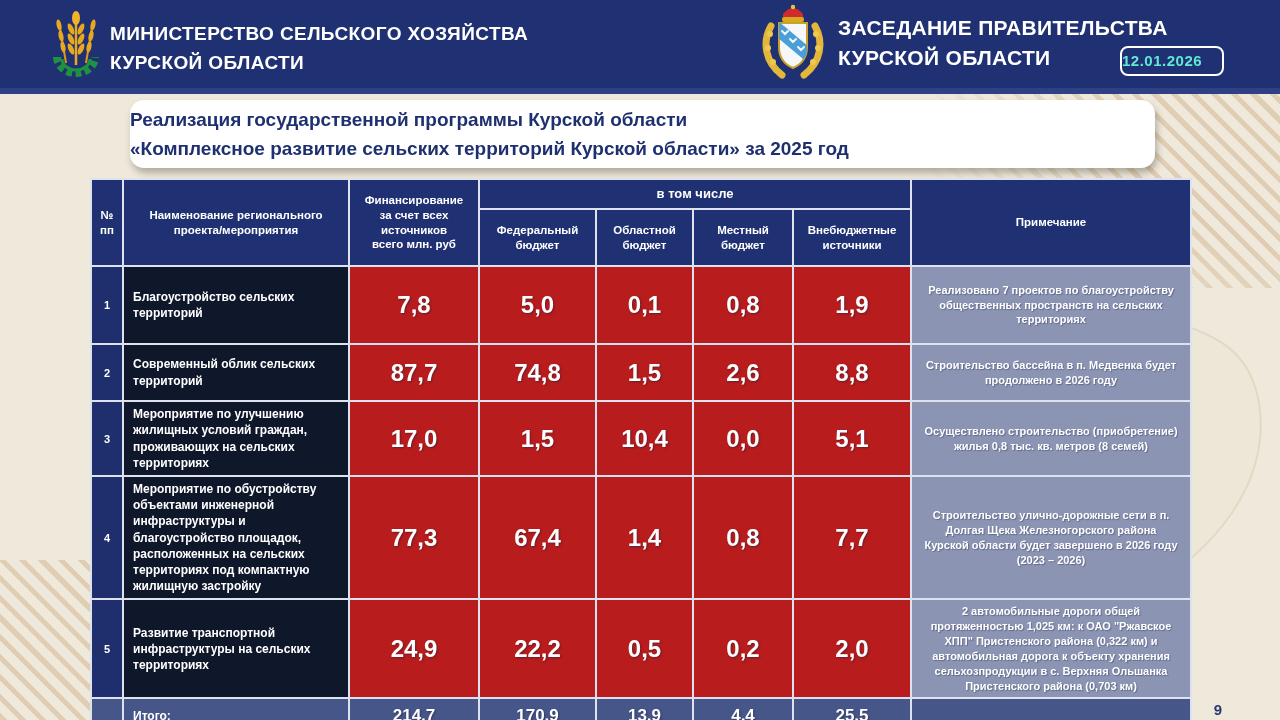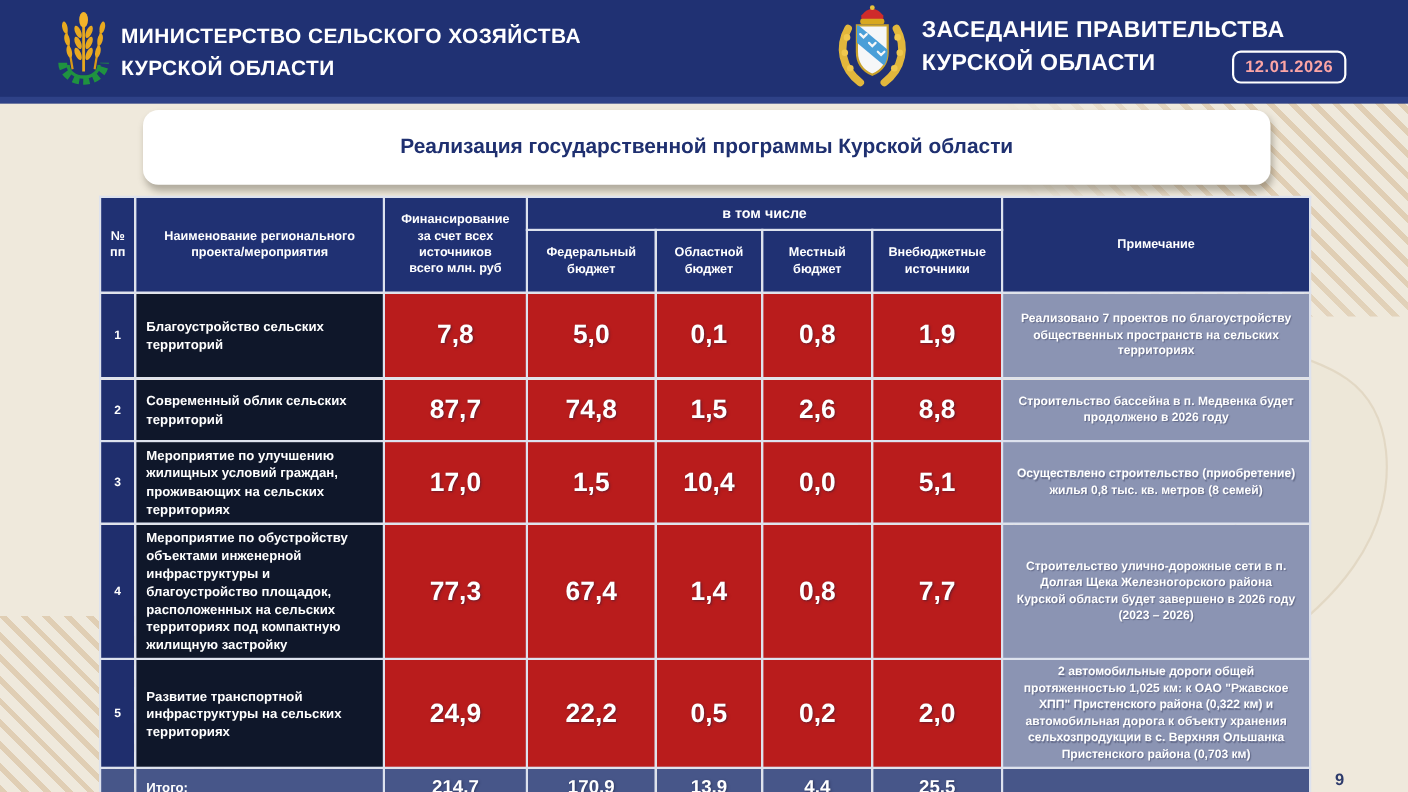--- a/index.html
+++ b/index.html
@@ -34,28 +34,28 @@
     position:absolute;left:110px;top:19px;color:#fff;font-weight:bold;
     font-size:19px;line-height:1.55;letter-spacing:.4px;
   }
   .arms-logo{position:absolute;left:760px;top:4px;}
   .meeting-text{
     position:absolute;left:838px;top:13px;color:#fff;font-weight:bold;
     font-size:21px;line-height:1.45;letter-spacing:.3px;
   }
   .date-box{
     position:absolute;right:56px;top:46px;width:100px;height:26px;
-    border:2px solid #fff;border-radius:8px;color:#fca5a5;font-weight:bold;
-    font-size:15px;line-height:26px;text-align:center;letter-spacing:.5px;
+    border:2px solid #fff;border-radius:8px;color:#5eead4;font-weight:bold;
+    font-size:15px;line-height:26px;letter-spacing:.5px;
   }
   
   .title-box{
     position:absolute;z-index:2;left:130px;top:100px;width:1025px;height:68px;
     background:#fff;border-radius:14px;box-shadow:2px 5px 7px rgba(60,55,40,.35);
-    display:flex;flex-direction:column;justify-content:center;align-items:center;
+    display:flex;flex-direction:column;justify-content:center;align-items:flex-start;
     color:#1f3070;font-weight:bold;font-size:19px;line-height:1.55;text-align:center;
   }
   
   .data-table{
     position:absolute;z-index:2;left:90px;top:178px;width:1100px;
     border-collapse:collapse;table-layout:fixed;
   }
   .data-table th,.data-table td{border:2px solid #dde2ee;overflow:hidden;}
   .data-table th{
     background:#203173;color:#fff;font-weight:bold;font-size:11.5px;
@@ -167,20 +167,21 @@
     <div class="meeting-text">
       <div>ЗАСЕДАНИЕ ПРАВИТЕЛЬСТВА</div>
       <div>КУРСКОЙ ОБЛАСТИ</div>
     </div>
 
     <div class="date-box">12.01.2026</div>
   </header>
 
   <div class="title-box">
     <div>Реализация государственной  программы  Курской области</div>
+    <div>«Комплексное развитие сельских территорий Курской области»  за 2025 год</div>
   </div>
 
   <table class="data-table">
     <colgroup>
       <col style="width:32px">
         <col style="width:226px">
         <col style="width:130px">
       <col style="width:117px">
         <col style="width:97px">
         <col style="width:100px">

